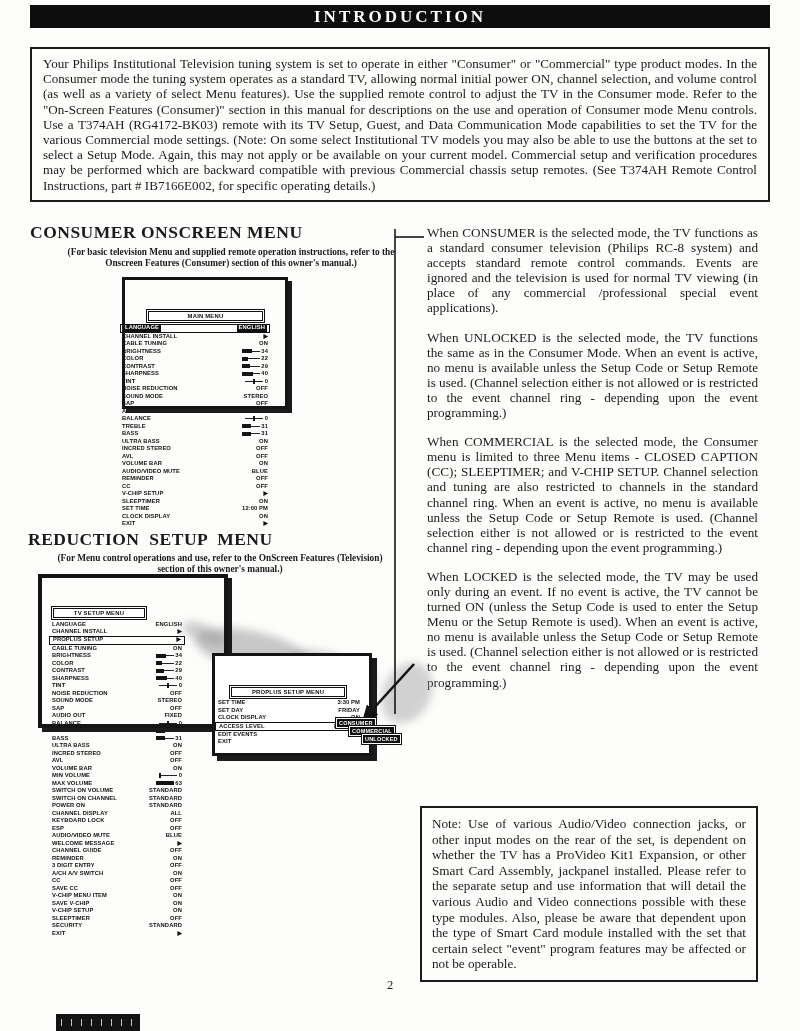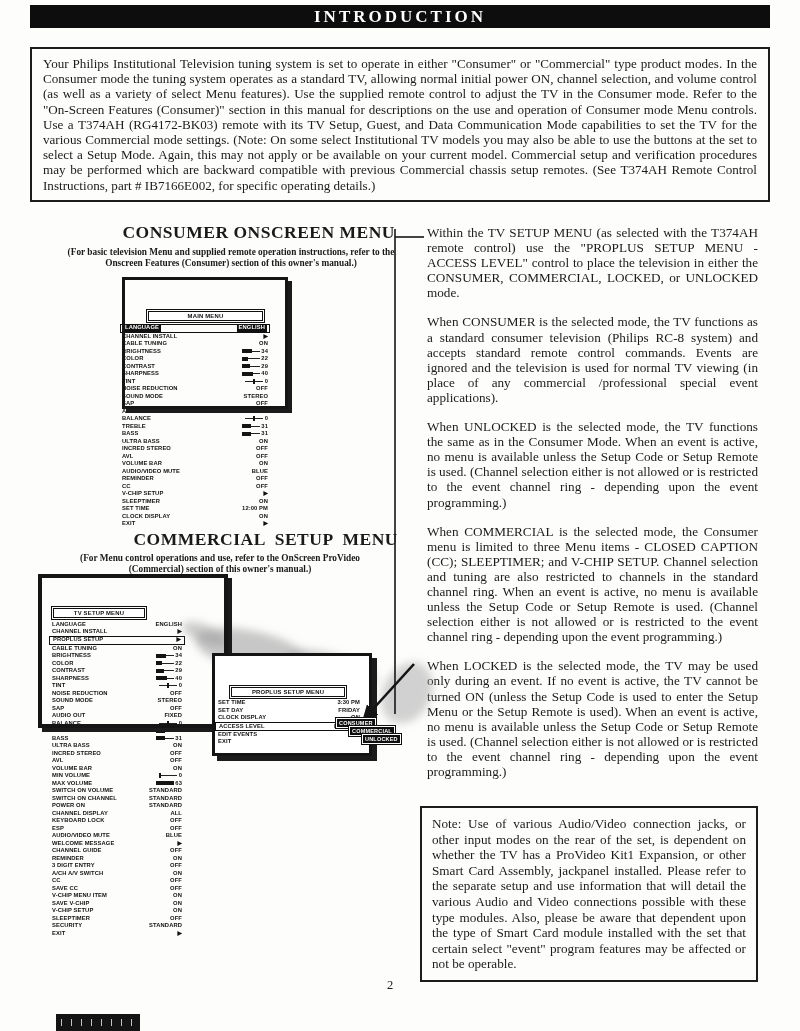--- a/index.html
+++ b/index.html
@@ -12,21 +12,21 @@
     position:absolute;left:30px;top:5px;width:740px;height:23px;background:#0d0d0d;
     color:#fff;text-align:center;font:bold 17px/23px "Liberation Serif",serif;
     letter-spacing:3px;font-variant:small-caps;
   }
   
   .intro-box{
     position:absolute;left:30px;top:47px;width:714px;border:2px solid #1c1c1c;
     padding:7px 11px;font:13.1px/15.2px "Liberation Serif",serif;text-align:justify;
   }
   
-  .sec-head{position:absolute;text-align:right;font:bold 17.5px/20px "Liberation Serif",serif;letter-spacing:.5px;}
+  .sec-head{position:absolute;text-align:left;font:bold 17.5px/20px "Liberation Serif",serif;letter-spacing:.5px;}
   .sec-note{position:absolute;font:bold 9.3px/10.8px "Liberation Serif",serif;}
   
   .tv-frame{position:absolute;border:3px solid #151515;box-shadow:4px 4px 0 0 #1b1b1b;background:transparent;z-index:4;pointer-events:none;}
   
   .menu{position:absolute;z-index:2;}
   .mtitle{
     height:8px;border:1px solid #101010;outline:1px solid #101010;outline-offset:1px;
     background:#fff;text-align:center;font:bold 5.9px/8px "Liberation Sans",sans-serif;
     letter-spacing:.2px;margin-bottom:2.5px;color:#101010;
   }
@@ -276,22 +276,22 @@
       </div>
       <div class="mrow">
         <span class="ml">EXIT</span>
         <span class="mr">
           <span class="mv">▶</span>
         </span>
       </div>
     </div>
 </div>
 
-<div class="sec-head" style="left:28px;top:529px;width:370px;word-spacing:5px;">COMMERCIAL SETUP MENU</div>
-<div class="sec-note" style="left:55px;top:553px;width:330px;text-align:center;">(For Menu control operations and use, refer to the OnScreen ProVideo (Commercial) section of this owner's manual.)</div>
+<div class="sec-head" style="left:28px;top:529px;width:370px;word-spacing:5px;">REDUCTION SETUP MENU</div>
+<div class="sec-note" style="left:55px;top:553px;width:330px;text-align:center;">(For Menu control operations and use, refer to the OnScreen Features (Television) section of this owner's manual.)</div>
 
 <div class="tv-frame" style="left:38px;top:574px;width:182px;height:146px;border-width:4px;"></div>
 <div class="menu" style="left:52px;top:608px;width:130px;">
   <div class="mtitle" style="width:90px;margin-left:1px;">TV SETUP MENU</div>
   <div>
       <div class="mrow">
         <span class="ml">LANGUAGE</span>
         <span class="mr">
           <span class="mv">ENGLISH</span>
         </span>
@@ -623,21 +623,20 @@
     <marker id="ah" markerWidth="7" markerHeight="7" refX="5" refY="3" orient="auto">
       <path d="M0,0 L6,3 L0,6 Z" fill="#141414"></path>
     </marker>
   </defs>
   <line x1="395" y1="229" x2="395" y2="714" stroke="#232323" stroke-width="1.7"></line>
   <line x1="395" y1="237" x2="424" y2="237" stroke="#232323" stroke-width="1.7"></line>
   <line x1="414" y1="664" x2="364" y2="719" stroke="#141414" stroke-width="2.6" marker-end="url(#ah)"></line>
 </svg>
 
 <div class="right-col">
-  <p>Within the TV SETUP MENU (as selected with the T374AH remote control) use the "PROPLUS SETUP MENU - ACCESS LEVEL" control to place the television in either the CONSUMER, COMMERCIAL, LOCKED, or UNLOCKED mode.</p>
   <p>When CONSUMER is the selected mode, the TV functions as a standard consumer television (Philips RC-8 system) and accepts standard remote control commands.  Events are ignored and the television is used for normal TV viewing (in place of any commercial /professional special event applications).</p>
   <p>When UNLOCKED is the selected mode, the TV functions the same as in the Consumer Mode. When an event is active, no menu is available unless the Setup Code or Setup Remote is used. (Channel selection either is not allowed or is restricted to the event channel ring - depending upon the event programming.)</p>
   <p>When COMMERCIAL is the selected mode, the Consumer menu is limited to three Menu items - CLOSED CAPTION (CC);  SLEEPTIMER; and V-CHIP SETUP. Channel selection and tuning are also restricted to channels in the standard channel ring.  When an event is active, no menu is available unless the Setup Code or Setup Remote is used. (Channel selection either is not allowed or is restricted to the event channel ring - depending upon the event programming.)</p>
   <p>When LOCKED is the selected mode, the TV may be used only during an event. If no event is active, the TV cannot be turned ON (unless the Setup Code is used to enter the Setup Menu or the Setup Remote is used). When an event is active, no menu is available unless the Setup Code or Setup Remote is used. (Channel selection either is not allowed or is restricted to the event channel ring - depending upon the event programming.)</p>
 </div>
 
 <div class="note-box">
   <b>Note: Use of various Audio/Video connection jacks,</b><span> or other input modes on the rear of the set, is dependent on whether the TV has a ProVideo Kit1 Expansion, or other Smart Card Assembly, jackpanel installed. Please refer to the separate setup and use information that will detail the various Audio and Video connections possible with these type modules. Also, please be aware that dependent upon the type of Smart Card module installed with the set that certain select "event" program features may be affected or not be operable.</span>
 </div>
 

